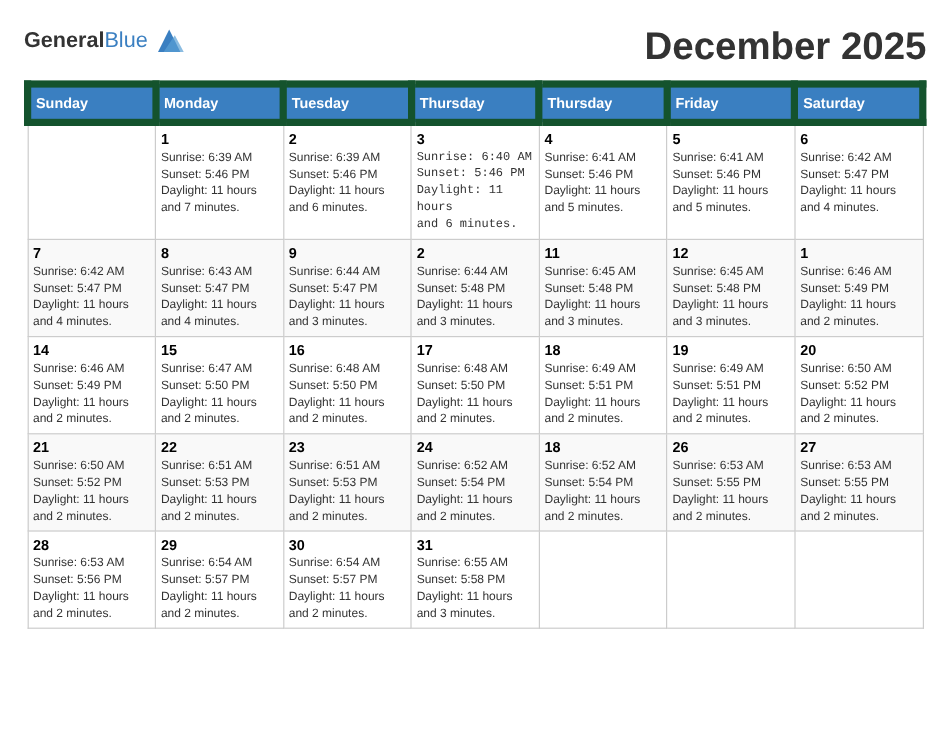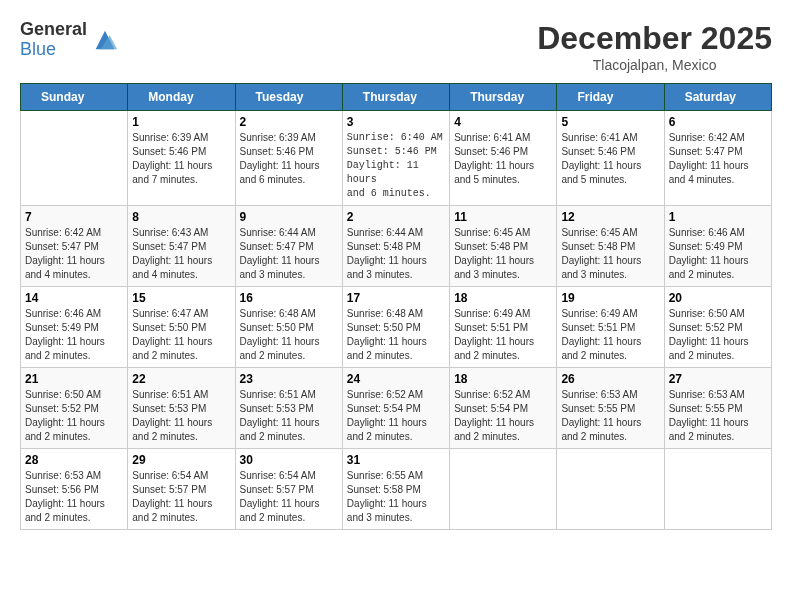--- a/index.html
+++ b/index.html
@@ -15,62 +15,62 @@
       justify-content: space-between;
       align-items: flex-start;
       margin-bottom: 10px;
     }
     .logo {
       display: flex;
       align-items: center;
     }
     .logo-text {
       display: flex;
-      flex-direction: column;
+      flex-direction: row;
       line-height: 1.1;
     }
     .logo-general {
       font-size: 18px;
       font-weight: bold;
       color: #333;
     }
     .logo-blue {
       font-size: 18px;
       font-weight: normal;
       color: #3a7fc1;
     }
     .logo-icon {
       width: 28px;
       height: 28px;
       margin-left: 4px;
     }
     .title-block {
-      text-align: center;
+      text-align: left;
     }
     .month-title {
       font-size: 32px;
       font-weight: bold;
       color: #333;
     }
     .location {
       font-size: 14px;
       color: #555;
     }
     .calendar {
       width: 100%;
       border-collapse: collapse;
       font-size: 11px;
     }
     .calendar th {
       background-color: #3a7fc1;
       color: #fff;
-      padding: 6px 20px;
+      padding: 6px 4px;
       text-align: left;
       font-size: 12px;
-      border: 1px solid #14532d;
+      border: 6px solid #14532d;
     }
     .calendar td {
       border: 1px solid #ccc;
       vertical-align: top;
       padding: 4px;
       width: calc(100% / 7);
       min-height: 80px;
       background: #fff;
     }
     .calendar tr:nth-child(even) td {
@@ -100,21 +100,20 @@
       <span class="logo-general">General</span>
       <span class="logo-blue">Blue</span>
     </div>
     <svg class="logo-icon" viewBox="0 0 30 30" xmlns="http://www.w3.org/2000/svg">
       <polygon points="5,25 15,5 25,25" fill="#3a7fc1"></polygon>
       <polygon points="10,25 20,10 28,25" fill="#5a9fd4" opacity="0.7"></polygon>
     </svg>
   </div>
   <div class="title-block">
     <div class="month-title">December 2025</div>
-    <div class="location">Tlacojalpan, Mexico</div>
   </div>
 </div>
 
 <table class="calendar">
   <thead>
     <tr>
         <th>Sunday</th>
         <th>Monday</th>
         <th>Tuesday</th>
         <th>Thursday</th>

